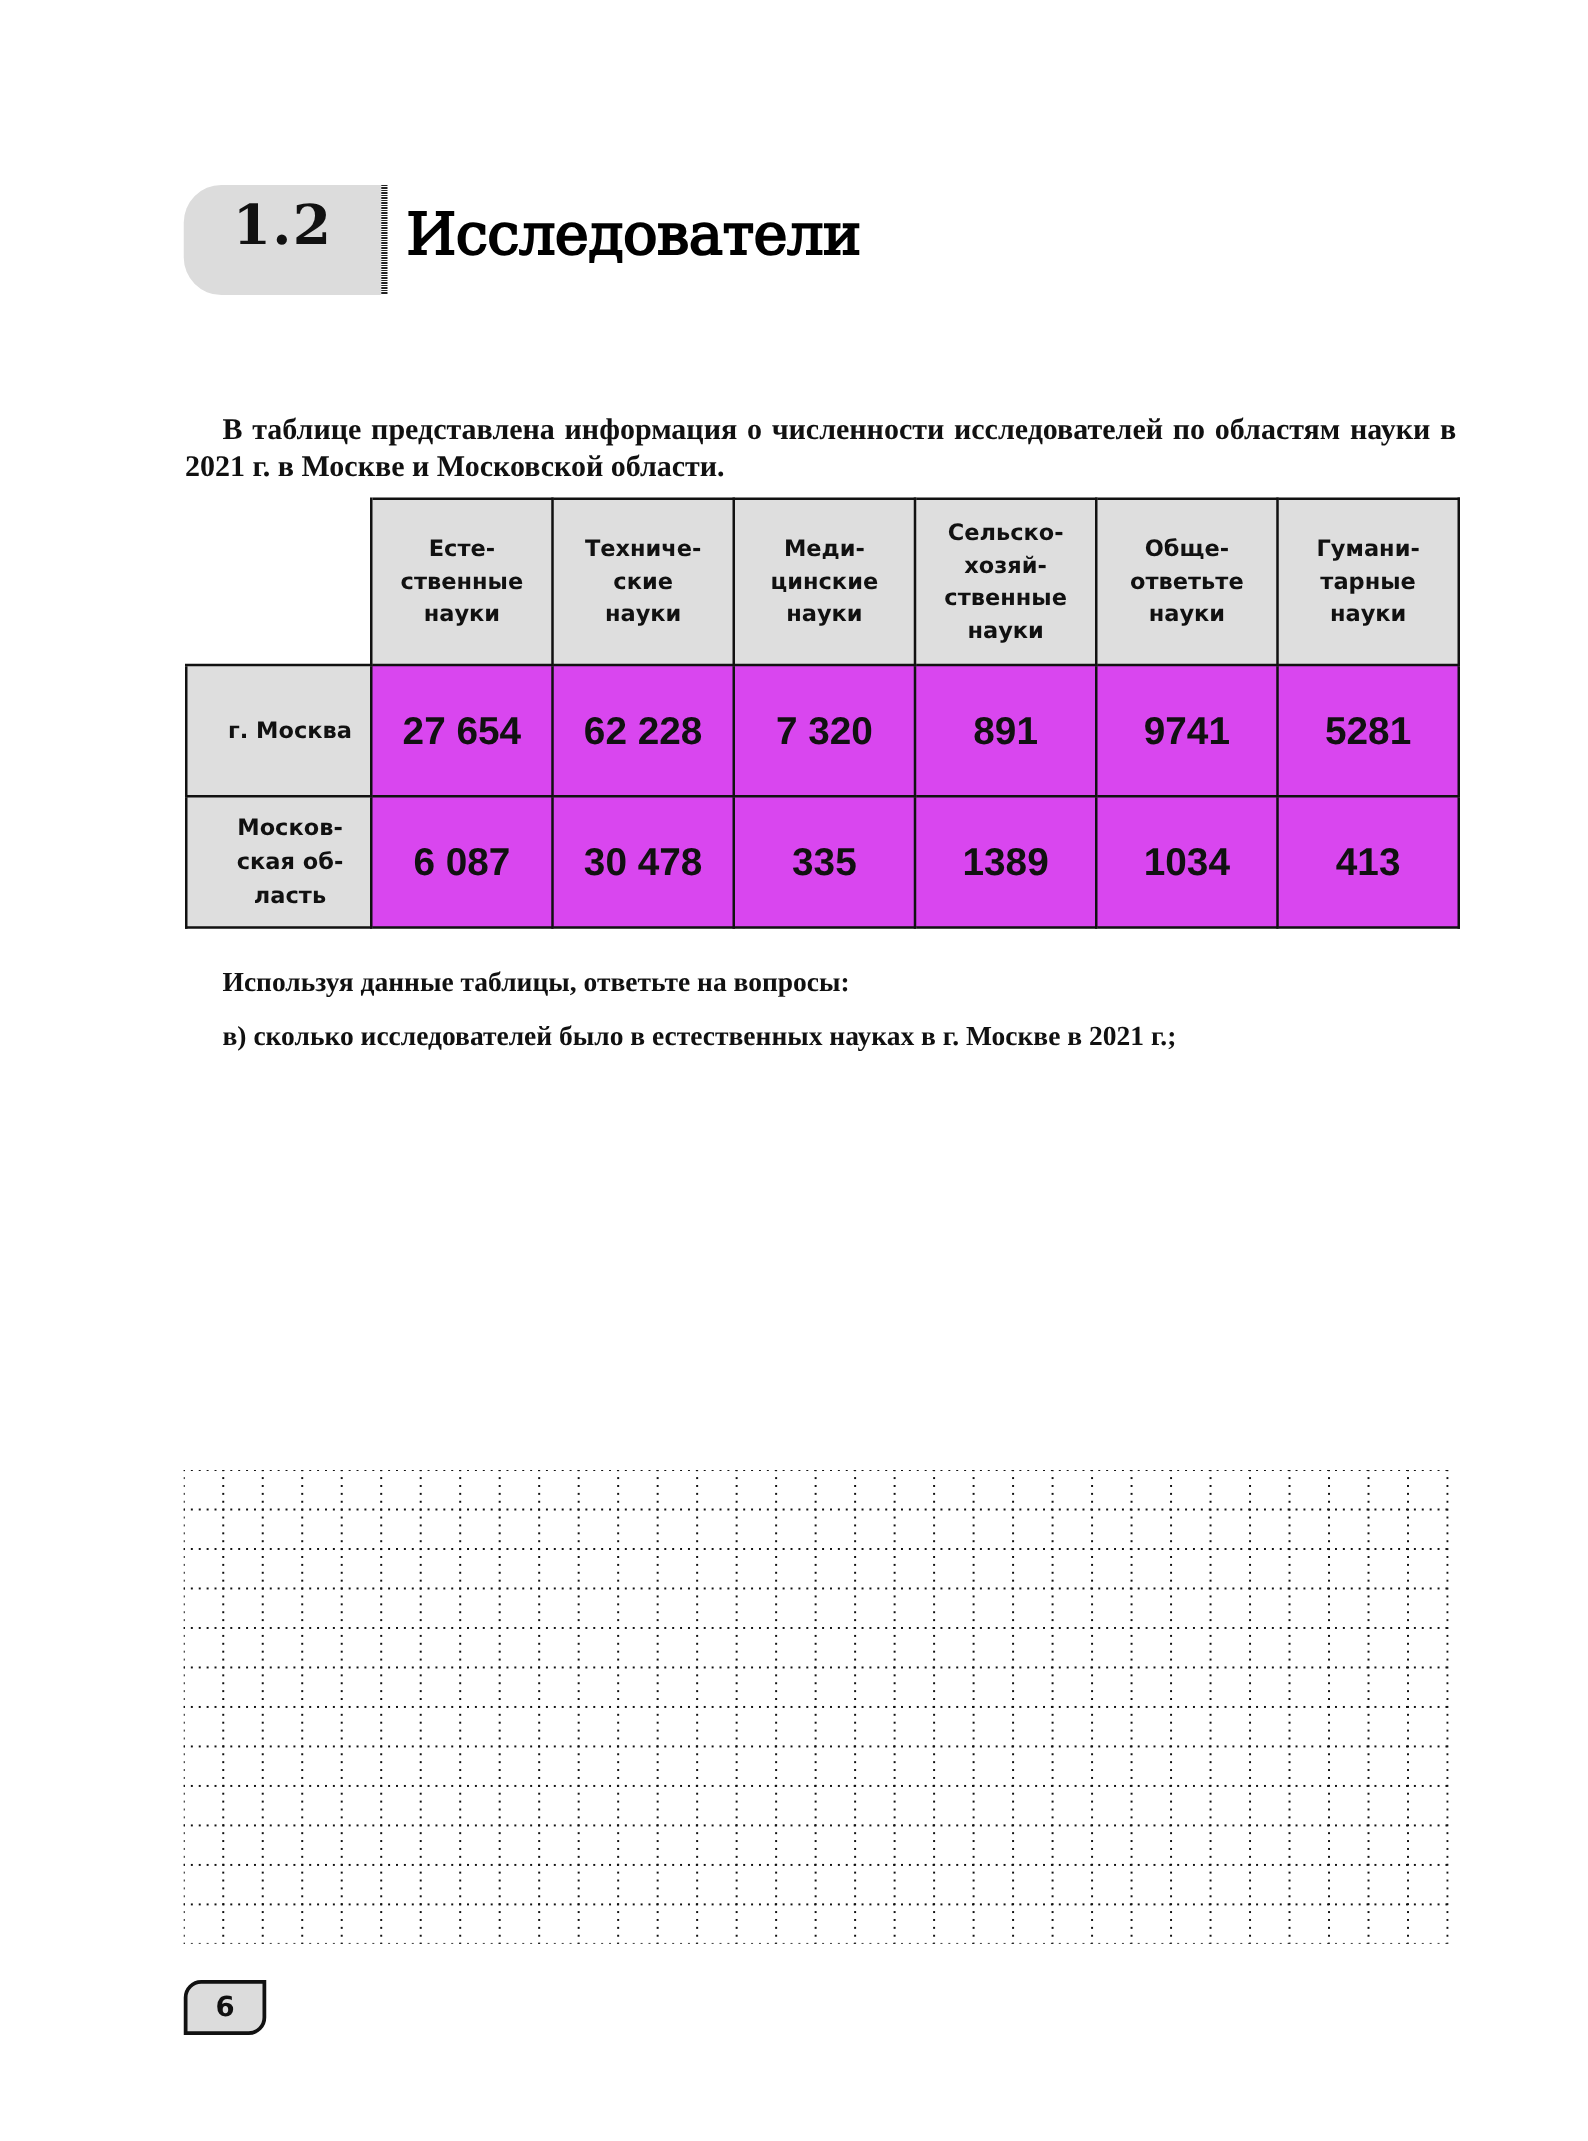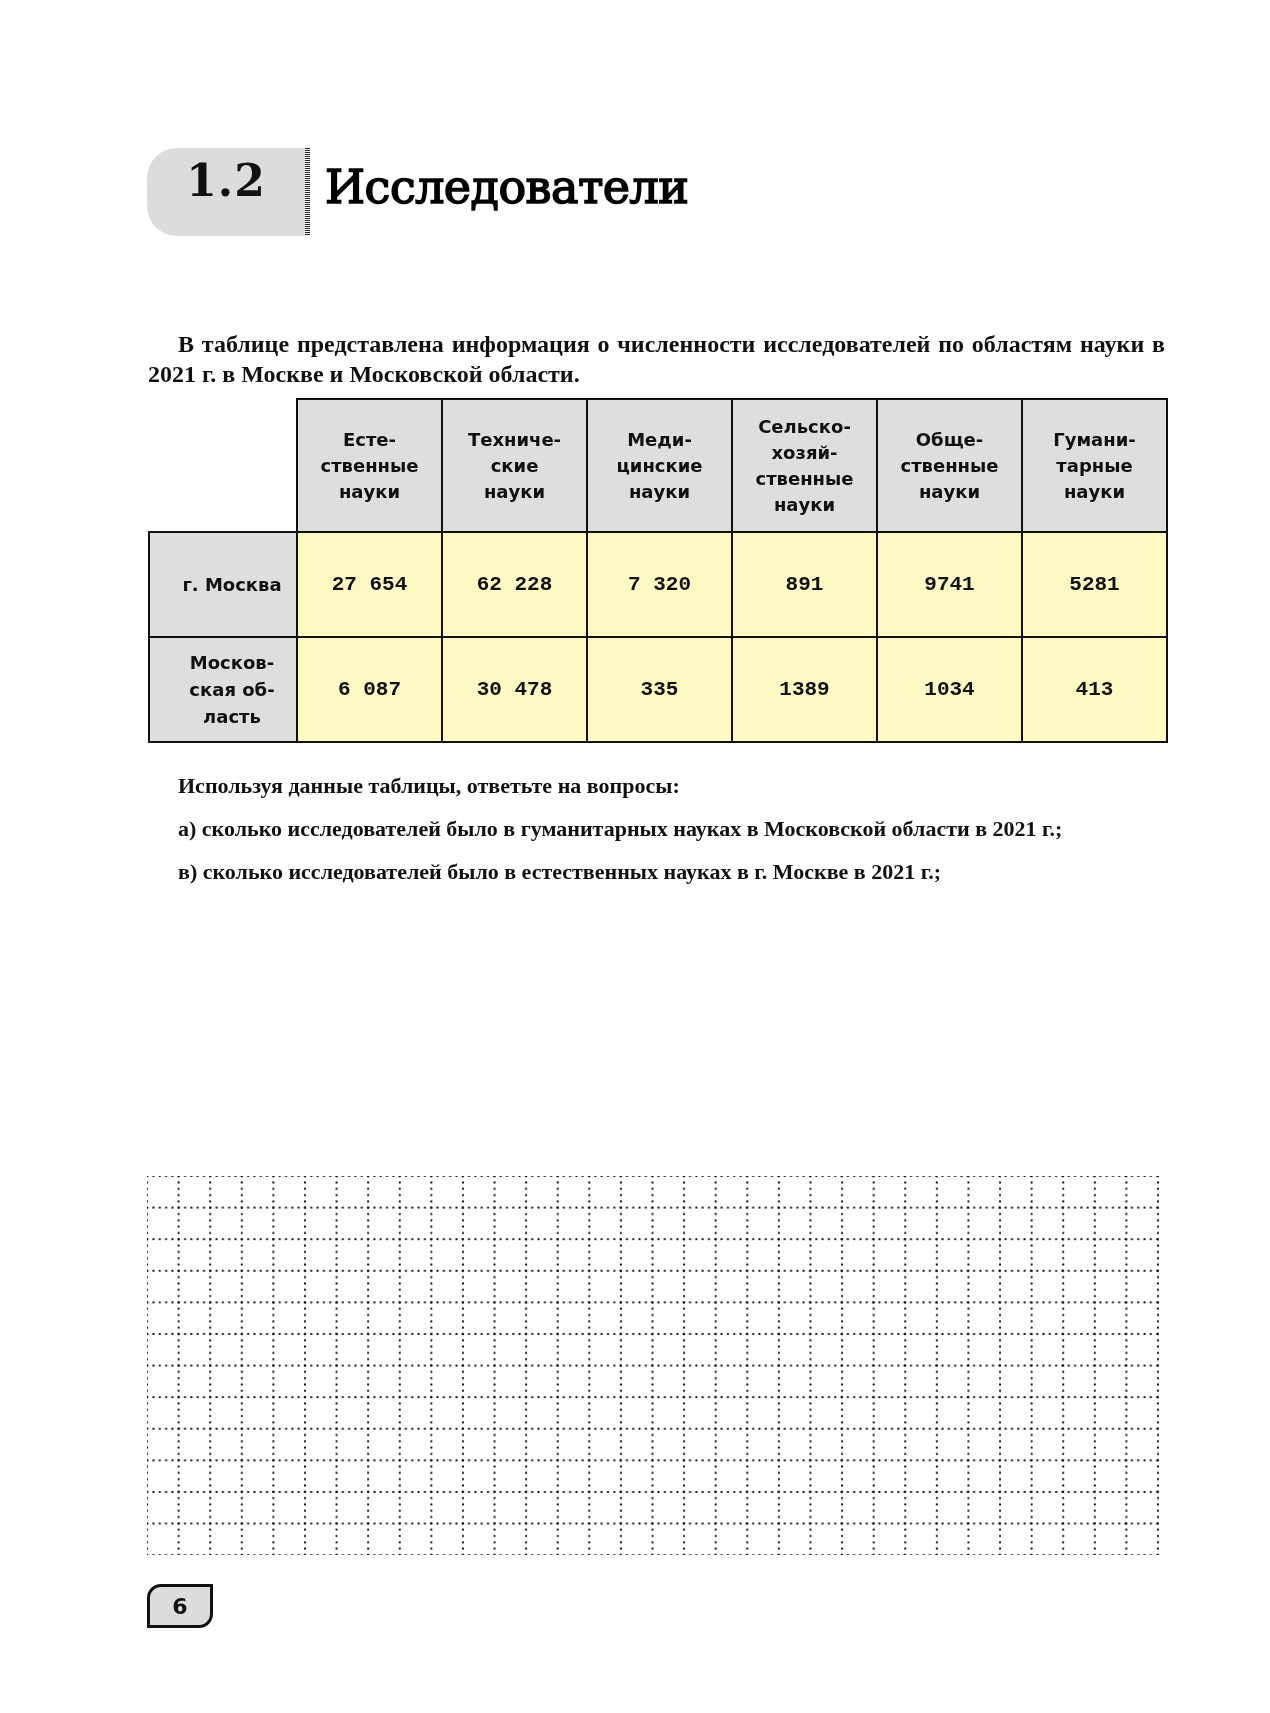--- a/index.html
+++ b/index.html
@@ -49,21 +49,21 @@
     white-space: pre-line;
   }
   table.data td.rowhead {
     background: #dedede; text-align: center; padding-left: 18px;
     font-family: "DejaVu Sans", sans-serif; font-weight: bold; font-size: 18px; line-height: 27px;
     white-space: pre-line;
   }
   table.data tr.r1 td { height: 103px; }
   table.data tr.r2 td { height: 103px; }
   table.data td.val {
-    font-family: Liberation Mono, monospace; font-weight: bold; font-size: 21px; background: #fef9c3;
+    font-family: Liberation Sans, sans-serif; font-weight: bold; font-size: 31px; background: #d946ef;
   }
 
   .questions {
     position: absolute; left: 148px; top: 772px; width: 1017px;
     font-family: "Liberation Serif", serif; font-weight: bold; font-size: 22px;
   }
   .questions p {
     margin: 0 0 15px 0; line-height: 28px; text-align: justify; text-indent: 30px; font-family: Liberation Serif, serif;
   }
 
@@ -116,21 +116,21 @@
 ские
 науки</th>
       <th class="colhead">Меди-
 цинские
 науки</th>
       <th class="colhead">Сельско-
 хозяй-
 ственные
 науки</th>
       <th class="colhead">Обще-
-ственные
+ответьте
 науки</th>
       <th class="colhead">Гумани-
 тарные
 науки</th>
     </tr>
   </thead>
   <tbody>
     <tr class="r1">
       <td class="rowhead">г. Москва</td>
       <td class="val">27 654</td>
@@ -149,19 +149,18 @@
       <td class="val">335</td>
       <td class="val">1389</td>
       <td class="val">1034</td>
       <td class="val">413</td>
     </tr>
   </tbody>
 </table>
 
 <div class="questions">
   <p>Используя данные таблицы, ответьте на вопросы:</p>
-  <p>а) сколько исследователей было в гуманитарных науках в Московской области в 2021 г.;</p>
   <p>в) сколько исследователей было в естественных науках в г. Москве в 2021 г.;</p>
 </div>
 
 <div class="grid"></div>
 
 <div class="pagenum">6</div>
 
 </body></html>

